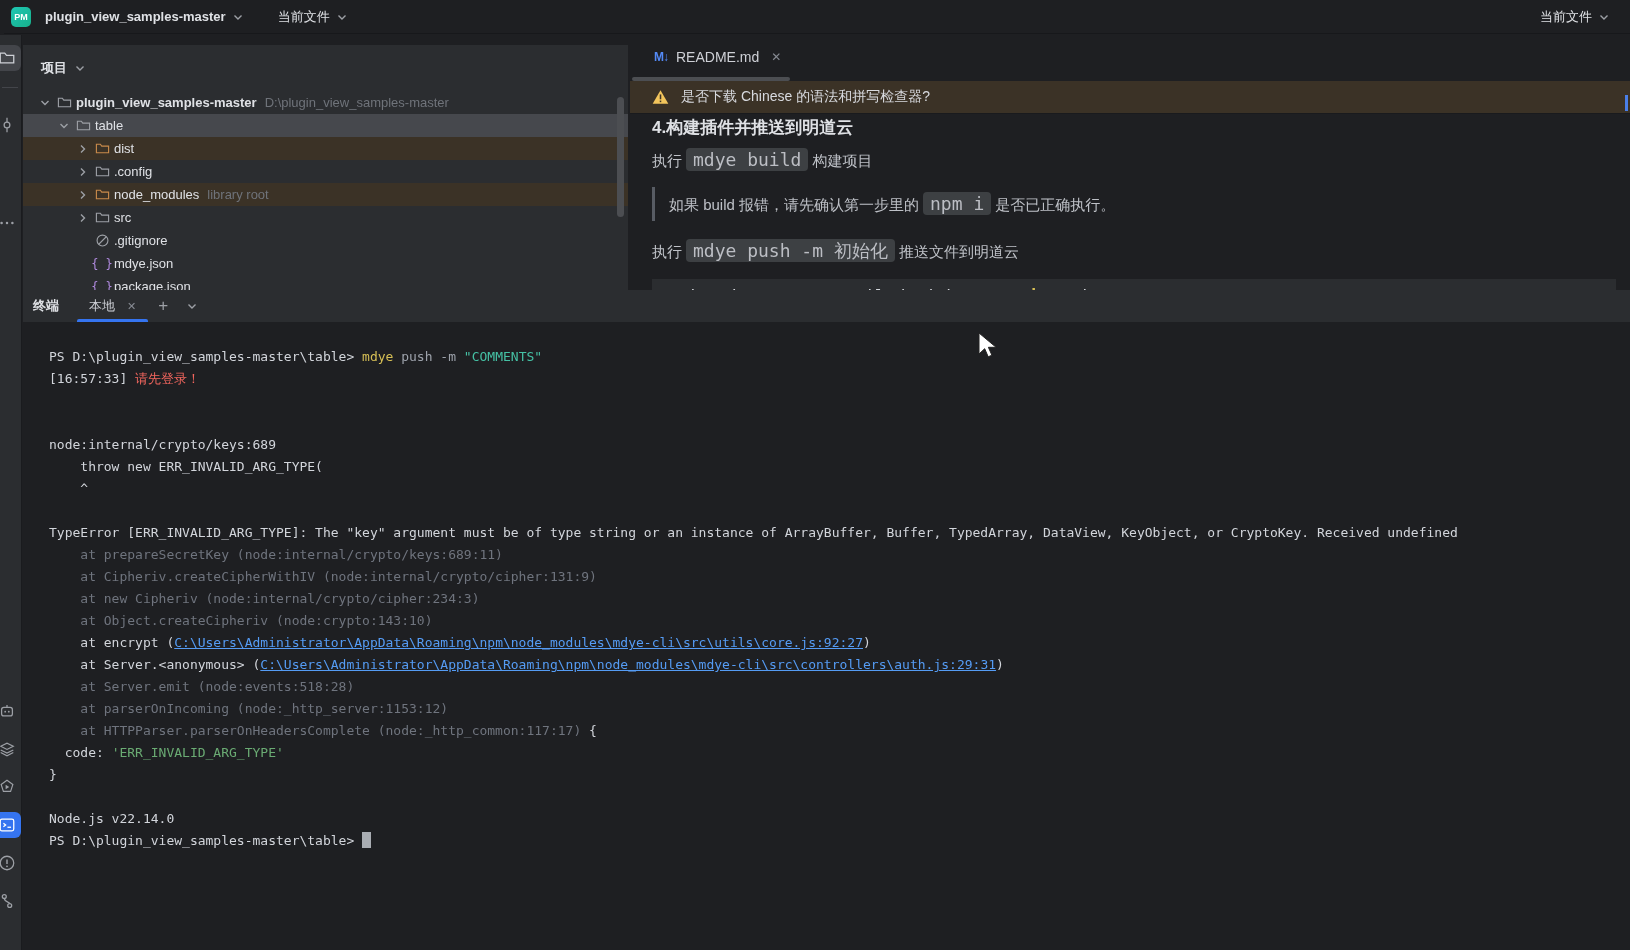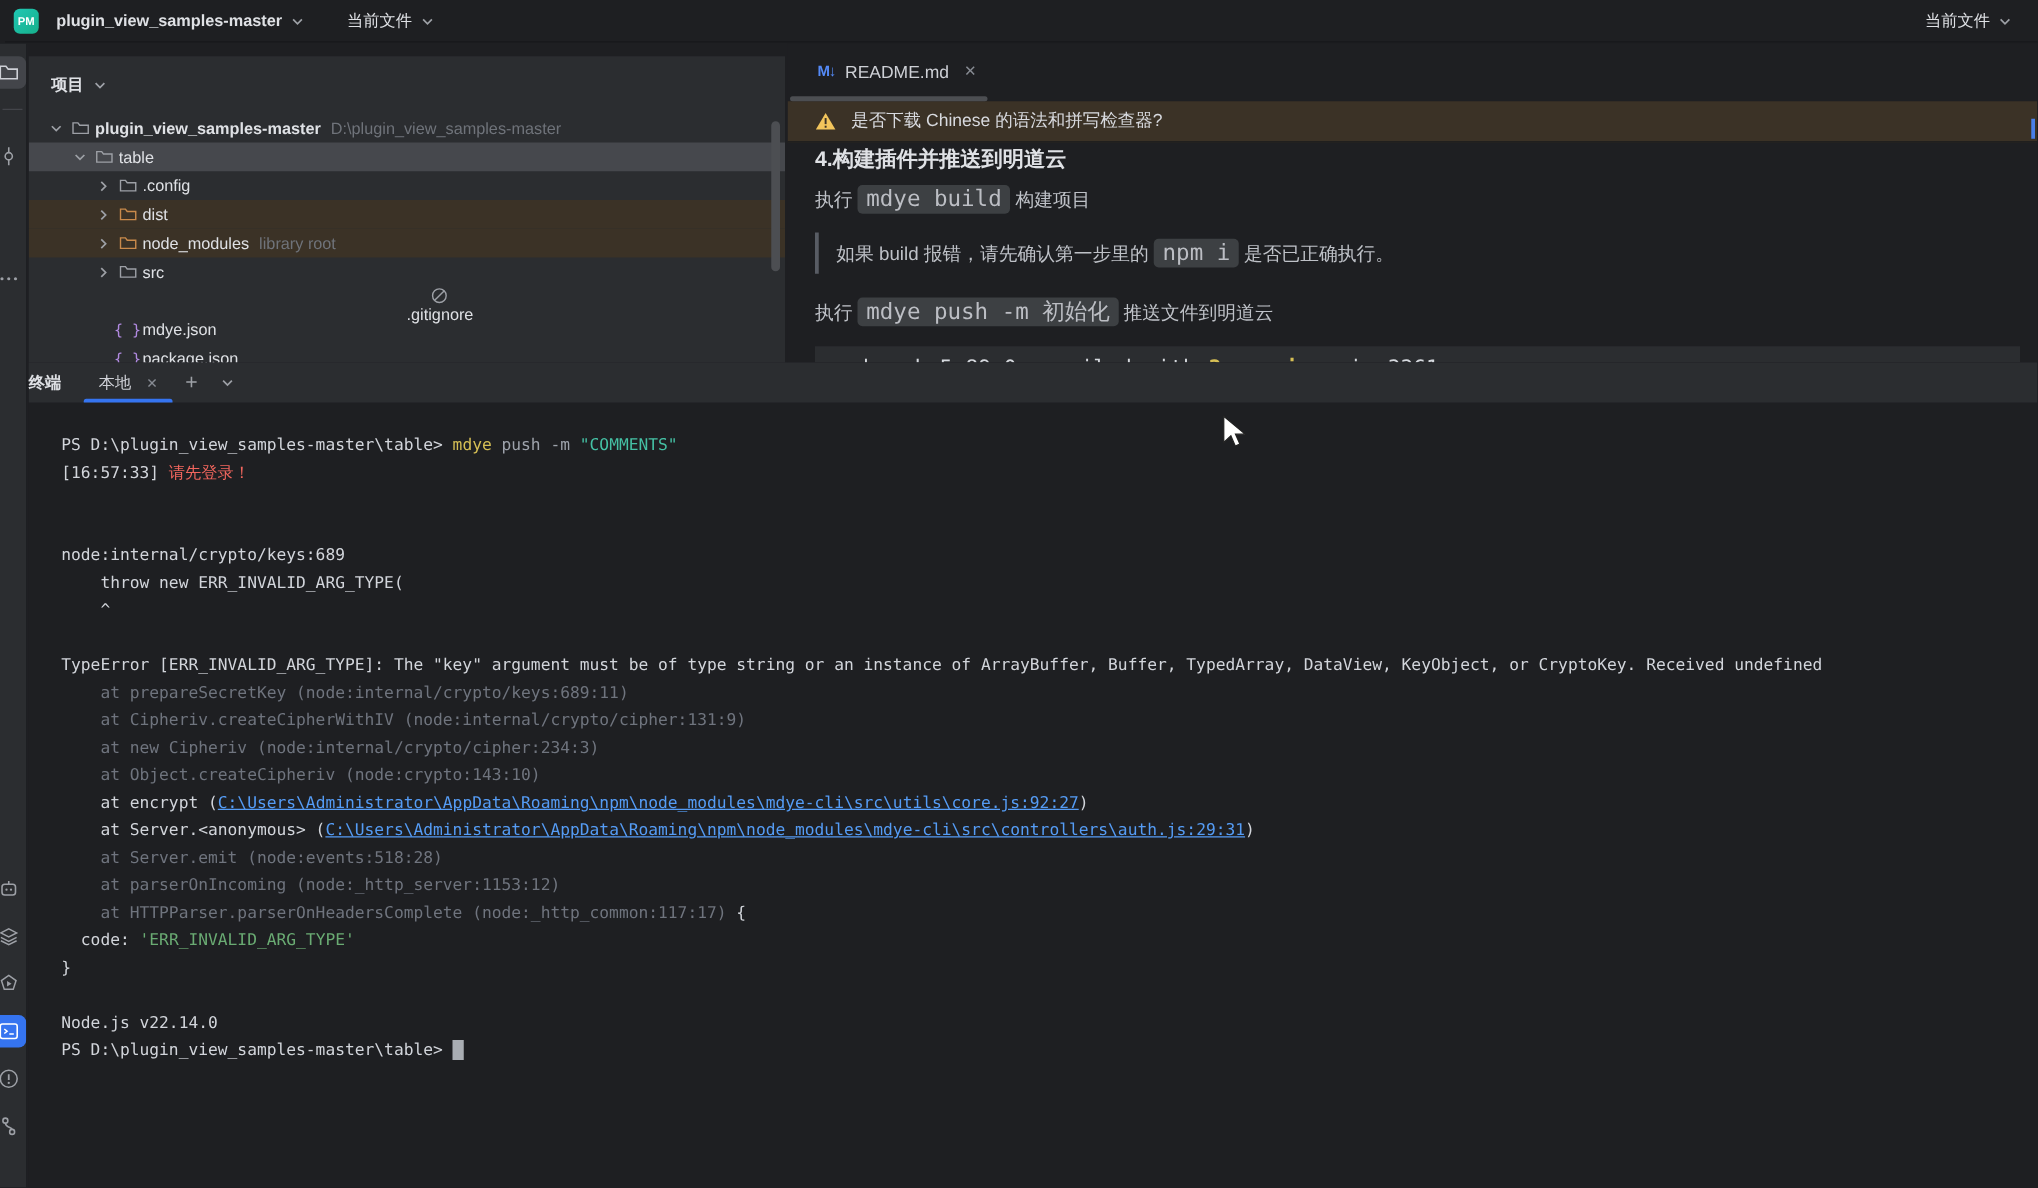--- a/index.html
+++ b/index.html
@@ -73,21 +73,21 @@
     font-family:"DejaVu Sans Mono",monospace; font-size:18px; color:#bcbec4; }
   .md-quote { margin-top:16px; border-left:3px solid #585c64; padding:6px 0 6px 14px;
     font-size:15px; color:#bec1c7; }
   .md-p2 { margin-top:18px; }
   .md-code { margin-top:16px; margin-right:14px; background:#2b2d30; padding:8px 18px 20px 18px;
     font-family:"DejaVu Sans Mono",monospace; font-size:17px; color:#d5d8dd; }
   .warn-y { color:#d6bf55; font-weight:bold; }
 
   
   .terminal { position:absolute; top:290px; left:23px; width:1607px; bottom:0; background:#1e1f22; }
-  .term-tabs { height:32px; background:#2b2d30; display:flex; align-items:center; 
+  .term-tabs { height:32px; background:#2b2d30; display:flex; align-items:center; padding-left:10px;
     font-size:13px; }
   .term-label { font-weight:600; color:#dfe1e5; margin-right:18px; }
   .term-tab { position:relative; height:100%; display:flex; align-items:center; gap:12px;
     padding:0 12px; color:#ced0d6; }
   .term-tab::after { content:""; position:absolute; left:0; right:0; bottom:0; height:3px;
     background:#3574f0; border-radius:2px 2px 0 0; }
   .term-x { color:#878b93; font-size:11px; }
   .term-new { color:#9da0a6; font-size:17px; font-weight:300; padding:0 10px; }
   .term-dd { padding:0 8px; display:flex; align-items:center; }
 
@@ -231,45 +231,45 @@
             <path d="M2.5 4 L6 7.5 L9.5 4" fill="none" stroke="#9da0a6" stroke-width="1.4"></path>
           </svg>
         </span>
         <span class="ticon">
           <svg width="15" height="15" viewBox="0 0 16 16">
             <path d="M1.5 3.5h4.2l1.5 2h7.3v7h-13z" fill="none" stroke="#9da0a6" stroke-width="1.2"></path>
           </svg>
         </span>
         <span class="tlabel">table</span>
       </div>
-      <div class="trow" style="padding-left: 51px;">
+      <div class="trow brown" style="padding-left: 51px;">
         <span class="chev">
           <svg width="12" height="12" viewBox="0 0 12 12">
             <path d="M4 2.5 L7.5 6 L4 9.5" fill="none" stroke="#9da0a6" stroke-width="1.4"></path>
           </svg>
         </span>
         <span class="ticon">
           <svg width="15" height="15" viewBox="0 0 16 16">
+            <path d="M1.5 3.5h4.2l1.5 2h7.3v7h-13z" fill="none" stroke="#c98a4b" stroke-width="1.2"></path>
+          </svg>
+        </span>
+        <span class="tlabel">dist</span>
+      </div>
+      <div class="trow" style="padding-left: 51px;">
+        <span class="chev">
+          <svg width="12" height="12" viewBox="0 0 12 12">
+            <path d="M4 2.5 L7.5 6 L4 9.5" fill="none" stroke="#9da0a6" stroke-width="1.4"></path>
+          </svg>
+        </span>
+        <span class="ticon">
+          <svg width="15" height="15" viewBox="0 0 16 16">
             <path d="M1.5 3.5h4.2l1.5 2h7.3v7h-13z" fill="none" stroke="#9da0a6" stroke-width="1.2"></path>
           </svg>
         </span>
         <span class="tlabel">.config</span>
-      </div>
-      <div class="trow brown" style="padding-left: 51px;">
-        <span class="chev">
-          <svg width="12" height="12" viewBox="0 0 12 12">
-            <path d="M4 2.5 L7.5 6 L4 9.5" fill="none" stroke="#9da0a6" stroke-width="1.4"></path>
-          </svg>
-        </span>
-        <span class="ticon">
-          <svg width="15" height="15" viewBox="0 0 16 16">
-            <path d="M1.5 3.5h4.2l1.5 2h7.3v7h-13z" fill="none" stroke="#c98a4b" stroke-width="1.2"></path>
-          </svg>
-        </span>
-        <span class="tlabel">dist</span>
       </div>
       <div class="trow brown" style="padding-left: 51px;">
         <span class="chev">
           <svg width="12" height="12" viewBox="0 0 12 12">
             <path d="M4 2.5 L7.5 6 L4 9.5" fill="none" stroke="#9da0a6" stroke-width="1.4"></path>
           </svg>
         </span>
         <span class="ticon">
           <svg width="15" height="15" viewBox="0 0 16 16">
             <path d="M1.5 3.5h4.2l1.5 2h7.3v7h-13z" fill="none" stroke="#c98a4b" stroke-width="1.2"></path>
@@ -284,21 +284,21 @@
             <path d="M4 2.5 L7.5 6 L4 9.5" fill="none" stroke="#9da0a6" stroke-width="1.4"></path>
           </svg>
         </span>
         <span class="ticon">
           <svg width="15" height="15" viewBox="0 0 16 16">
             <path d="M1.5 3.5h4.2l1.5 2h7.3v7h-13z" fill="none" stroke="#9da0a6" stroke-width="1.2"></path>
           </svg>
         </span>
         <span class="tlabel">src</span>
       </div>
-      <div class="trow" style="padding-left: 51px; flex-direction: column;">
+      <div class="trow" style="padding-left: 51px;">
         <span class="chev"></span>
         <span class="ticon">
           <svg width="15" height="15" viewBox="0 0 16 16">
             <circle cx="8" cy="8" r="5.8" fill="none" stroke="#9da0a6" stroke-width="1.2"></circle>
             <path d="M4 12L12 4" stroke="#9da0a6" stroke-width="1.2"></path>
           </svg>
         </span>
         <span class="tlabel">.gitignore</span>
       </div>
       <div class="trow" style="padding-left: 51px;">

